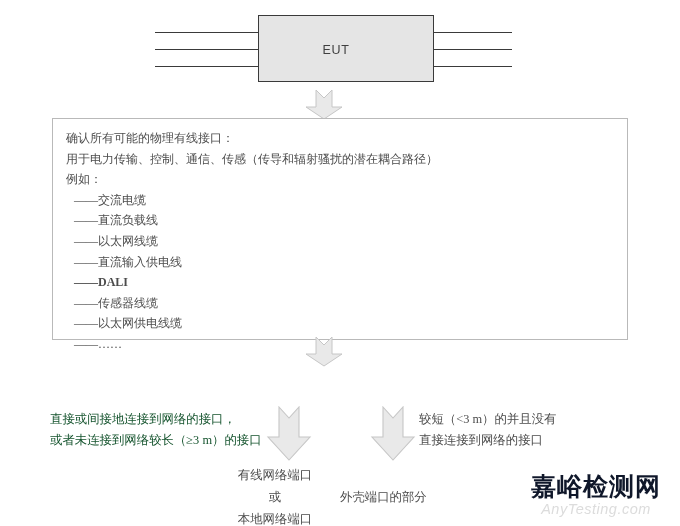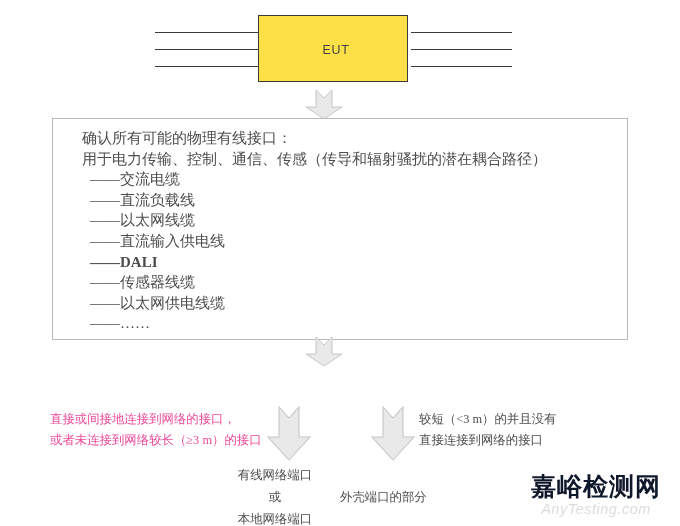--- a/index.html
+++ b/index.html
@@ -17,24 +17,24 @@
     height: 526px;
     background: #ffffff;
     overflow: hidden;
   }
 
   
   .eut-box {
     position: absolute;
     left: 258px;
     top: 15px;
-    width: 150px;
+    width: 176px;
     height: 67px;
     border: 1.4px solid #3a3a3a;
-    background: #fde047;
+    background: #e5e5e5;
     box-sizing: border-box;
   }
   .eut-label {
     position: absolute;
     left: 0;
     top: 0;
     width: 154px;
     height: 67px;
     display: flex;
     align-items: center;
@@ -76,24 +76,23 @@
     height: 222px;
     border: 1.2px solid #b9b9b9;
     background: #ffffff;
     box-sizing: border-box;
   }
   .iface-inner {
     position: absolute;
     left: 66px;
     top: 128px;
     width: 520px;
-    font-size: 15px;
+    font-size: 12px;
     line-height: 20.6px;
     color: #4c4c4c;
-    margin-left: 16px;
   }
   .iface-inner .line { white-space: nowrap; }
   .iface-inner .item { padding-left: 8px; white-space: nowrap; }
   .item-latin { font-weight: bold; font-family: "Liberation Serif", serif; }
 
   
   .mid-caption {
     position: absolute;
     left: 155px;
     top: 371px;
@@ -103,21 +102,21 @@
     white-space: nowrap;
   }
 
   
   .branch-left {
     position: absolute;
     left: 50px;
     top: 409px;
     font-size: 12.4px;
     line-height: 21px;
-    color: #ec4899;
+    color: #14532d;
     white-space: nowrap;
   }
   .branch-right {
     position: absolute;
     left: 419px;
     top: 409px;
     font-size: 12.4px;
     line-height: 21px;
     color: #4c4c4c;
     white-space: nowrap;
@@ -190,20 +189,21 @@
   <div class="arrow arrow-top">
     <svg width="38" height="30" viewBox="0 0 38 30">
       <polygon points="11,0 19,8 27,0 27,17 37,17 19,29 1,17 11,17" fill="#e9e9e9" stroke="#c6c6c6" stroke-width="1"></polygon>
     </svg>
   </div>
 
   <div class="iface-box"></div>
   <div class="iface-inner">
     <div class="line">确认所有可能的物理有线接口：</div>
     <div class="line">用于电力传输、控制、通信、传感（传导和辐射骚扰的潜在耦合路径）</div>
+    <div class="line">例如：</div>
     <div class="item">——交流电缆</div>
     <div class="item">——直流负载线</div>
     <div class="item">——以太网线缆</div>
     <div class="item">——直流输入供电线</div>
     <div class="item item-latin">——DALI</div>
     <div class="item">——传感器线缆</div>
     <div class="item">——以太网供电线缆</div>
     <div class="item">——……</div>
   </div>
 

